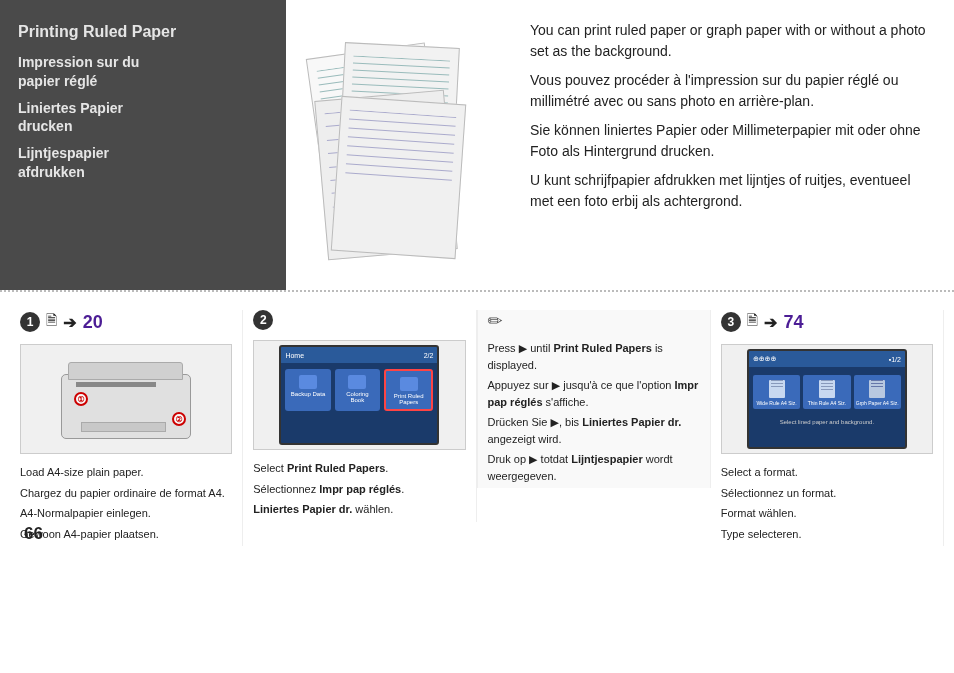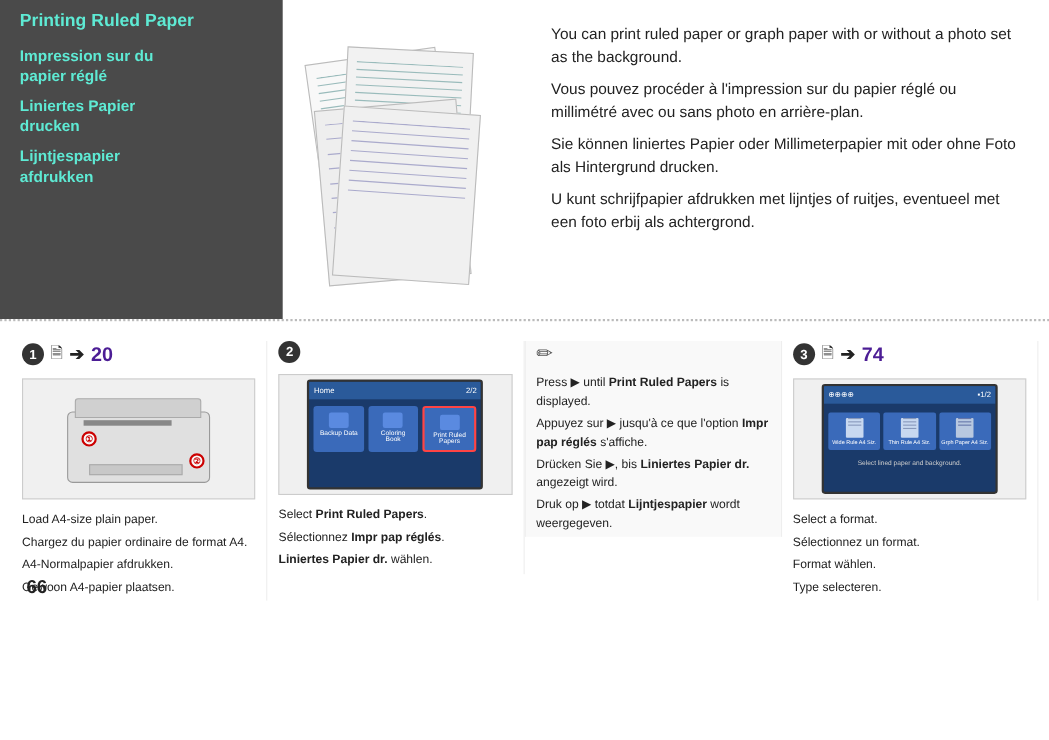--- a/index.html
+++ b/index.html
@@ -14,23 +14,23 @@
 
     
     .top-section {
       display: flex;
       height: 290px;
       background: #fff;
     }
 
     .sidebar {
       background: #4a4a4a;
-      color: #5eead4;
-      width: 257px;
-      padding: 10px 18px;
+      color: #e5e5e5;
+      width: 286px;
+      padding: 22px 18px;
       flex-shrink: 0;
     }
 
     .sidebar-title {
       font-size: 16px;
       font-weight: bold;
       margin-bottom: 10px;
       line-height: 1.3;
     }
 
@@ -482,21 +482,21 @@
 
         <div style="position:absolute; bottom:12px; left:25px; width:85px; height:10px; background:#c8c8c8; border:1px solid #aaa;"></div>
 
         <div class="circle-label" style="top:38px; left:18px;">①</div>
         <div class="circle-label" style="bottom:18px; right:10px;">②</div>
       </div>
     </div>
     <div class="step-text">
       <p>Load A4-size plain paper.</p>
       <p>Chargez du papier ordinaire de format A4.</p>
-      <p>A4-Normalpapier afdrukken.</p>
+      <p>A4-Normalpapier einlegen.</p>
       <p>Gewoon A4-papier plaatsen.</p>
     </div>
   </div>
 
   <div class="step">
     <div class="step-header">
       <div class="step-number">2</div>
     </div>
     <div class="step-image">
       <div class="screen-img">

